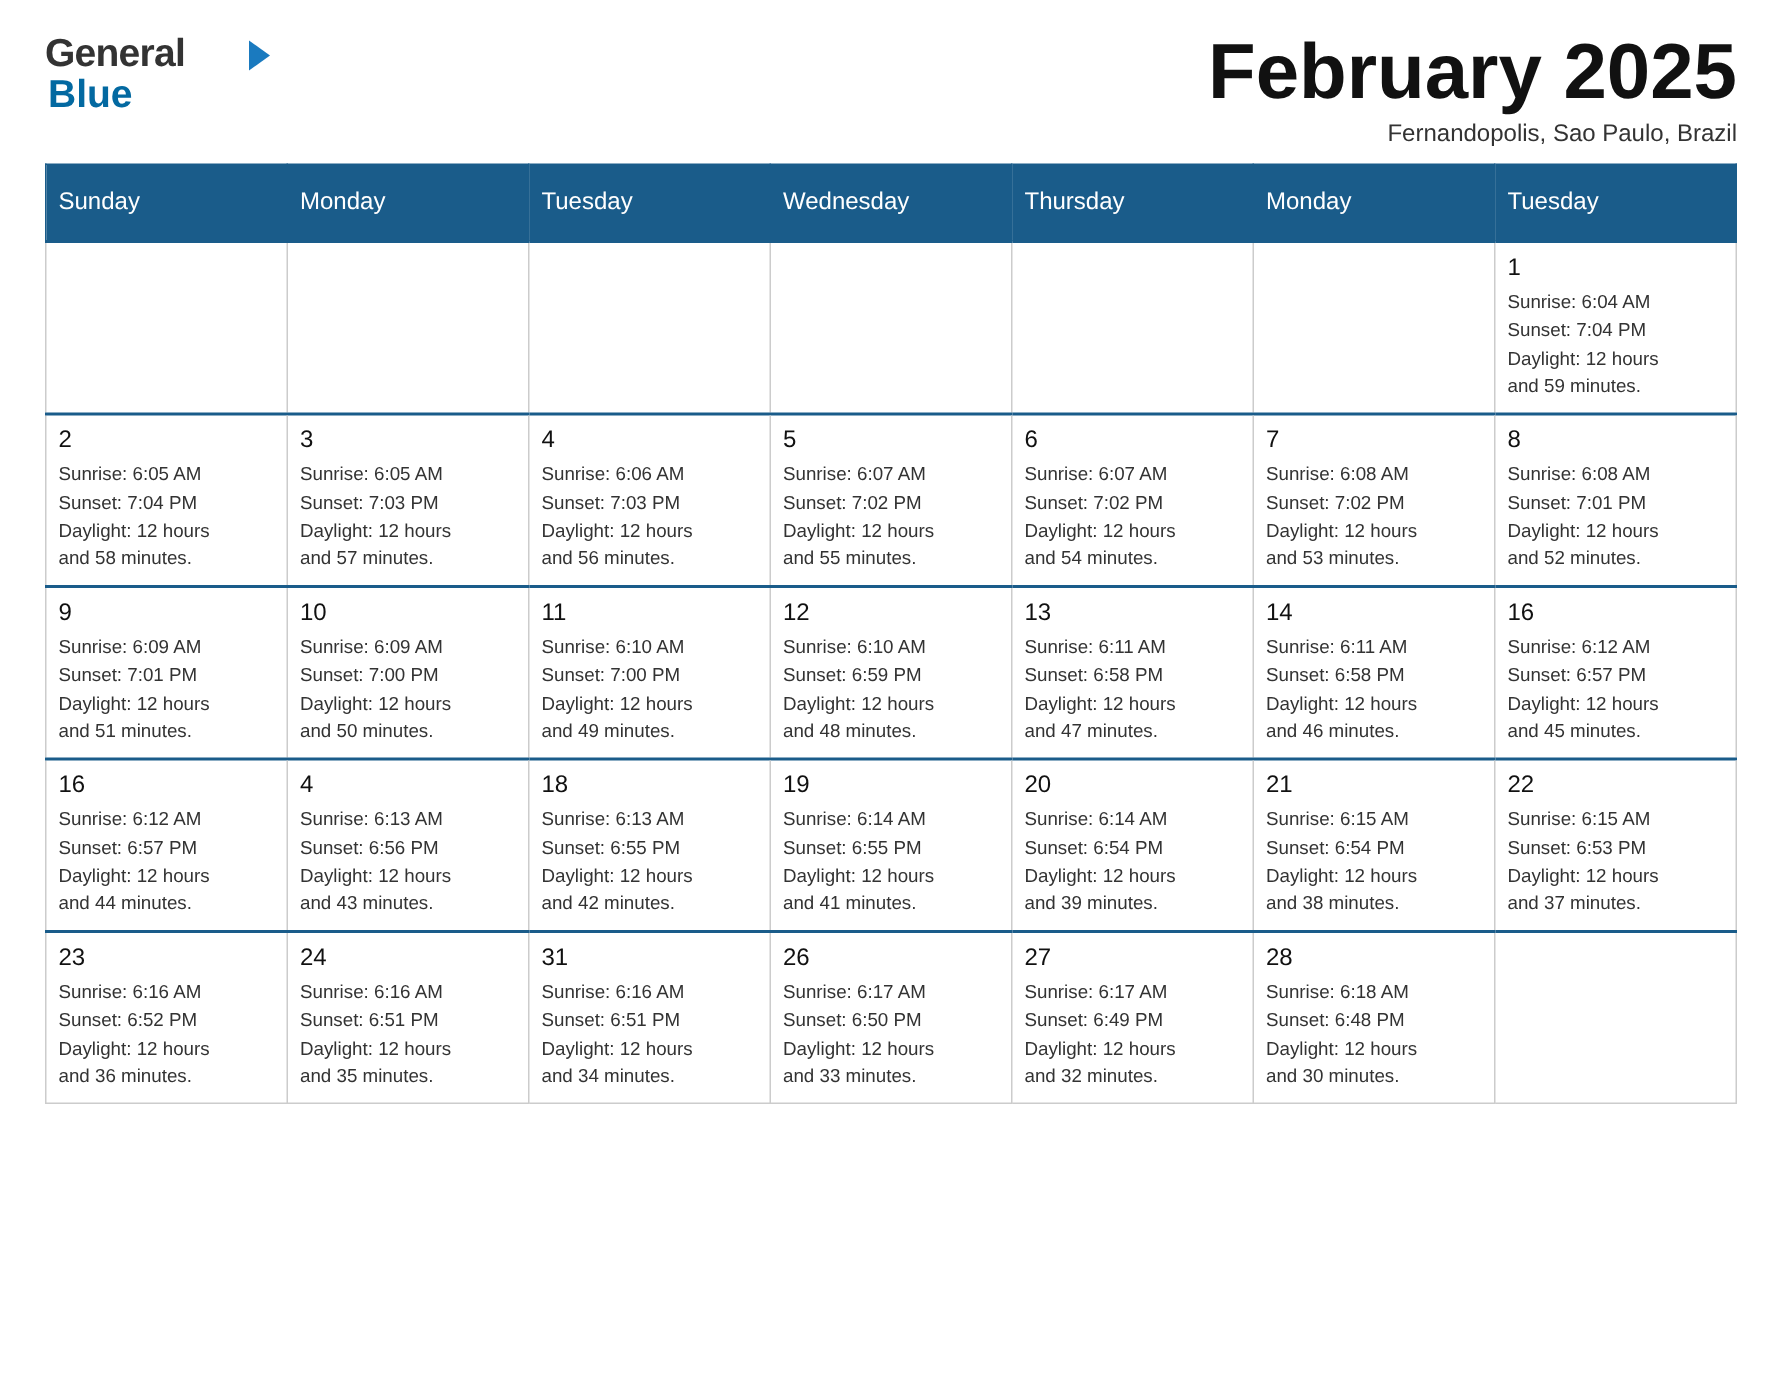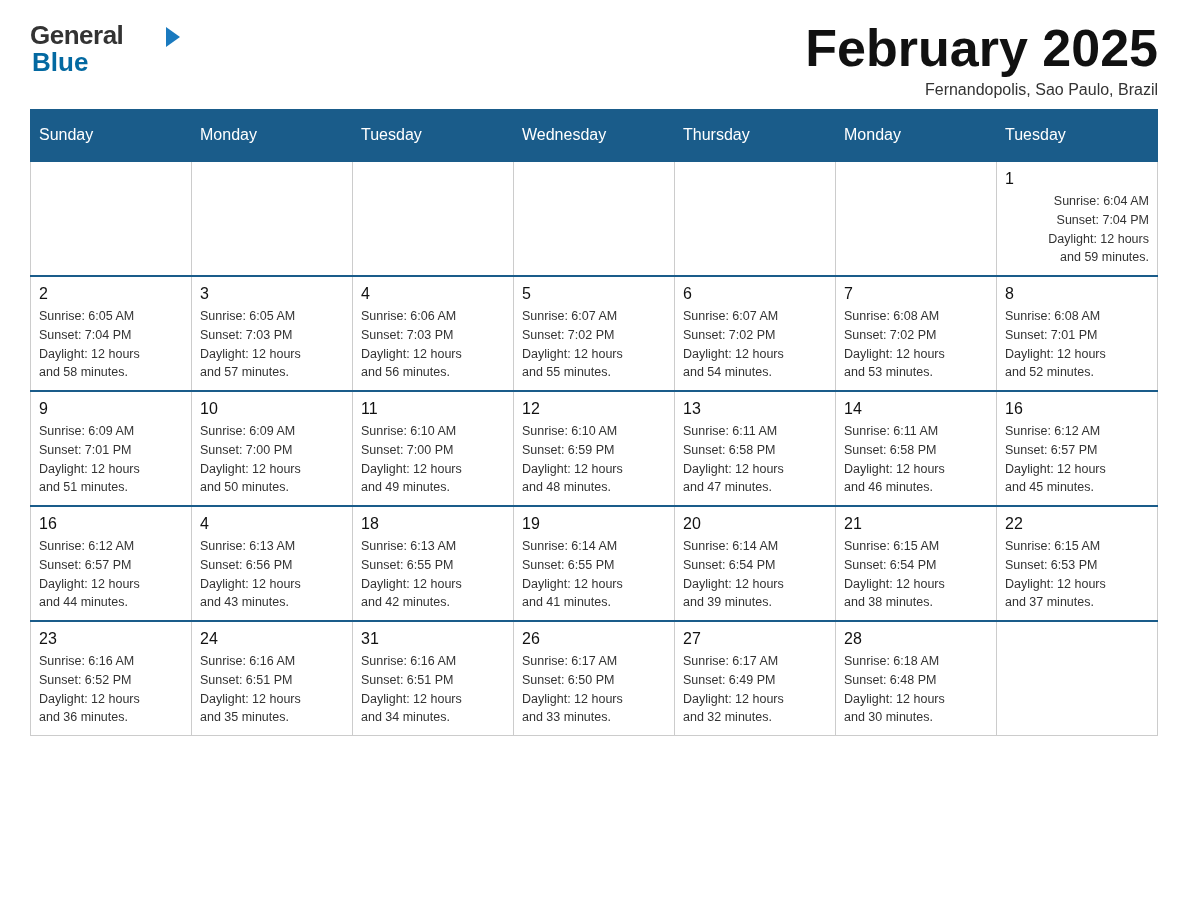--- a/index.html
+++ b/index.html
@@ -139,21 +139,21 @@
   <tbody id="calendar-body">
   <tr>
         <td class="empty-cell"></td>
         <td class="empty-cell"></td>
         <td class="empty-cell"></td>
         <td class="empty-cell"></td>
         <td class="empty-cell"></td>
         <td class="empty-cell"></td>
         <td>
           <span class="day-number">1</span>
-          <div class="day-info" style="white-space: pre-line; text-align: right;">Sunrise: 6:04 AM
+          <div class="day-info" style="white-space: pre-line;">Sunrise: 6:04 AM
 Sunset: 7:04 PM
 Daylight: 12 hours
 and 59 minutes.</div>
         </td>
       </tr>
       <tr>
         <td>
           <span class="day-number">2</span>
           <div class="day-info" style="white-space: pre-line;">Sunrise: 6:05 AM
 Sunset: 7:04 PM

